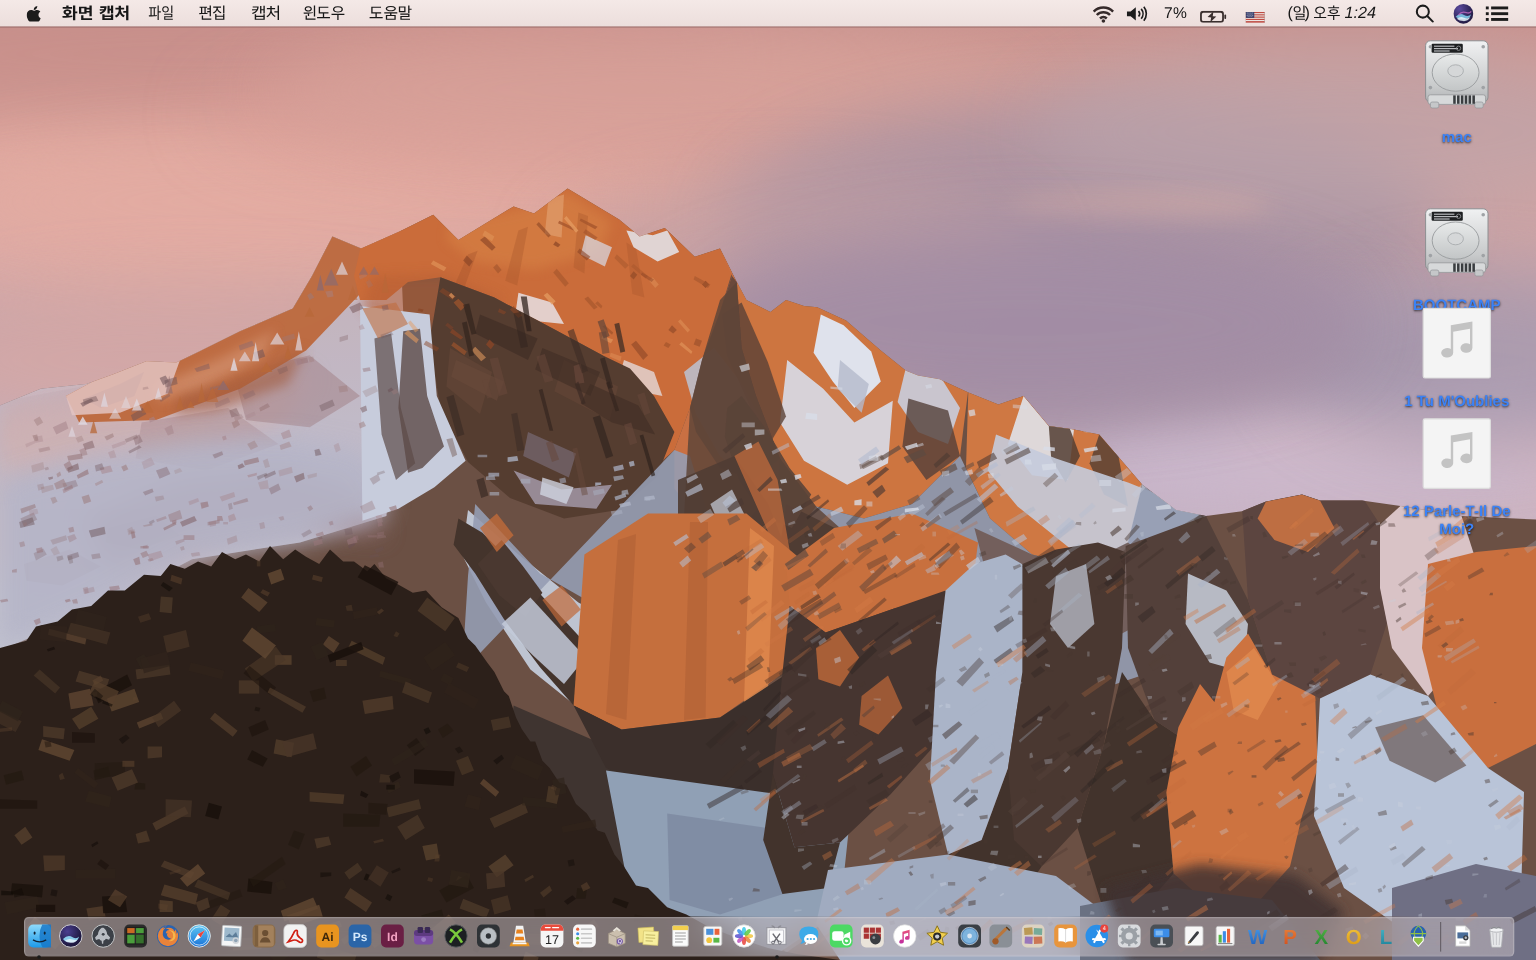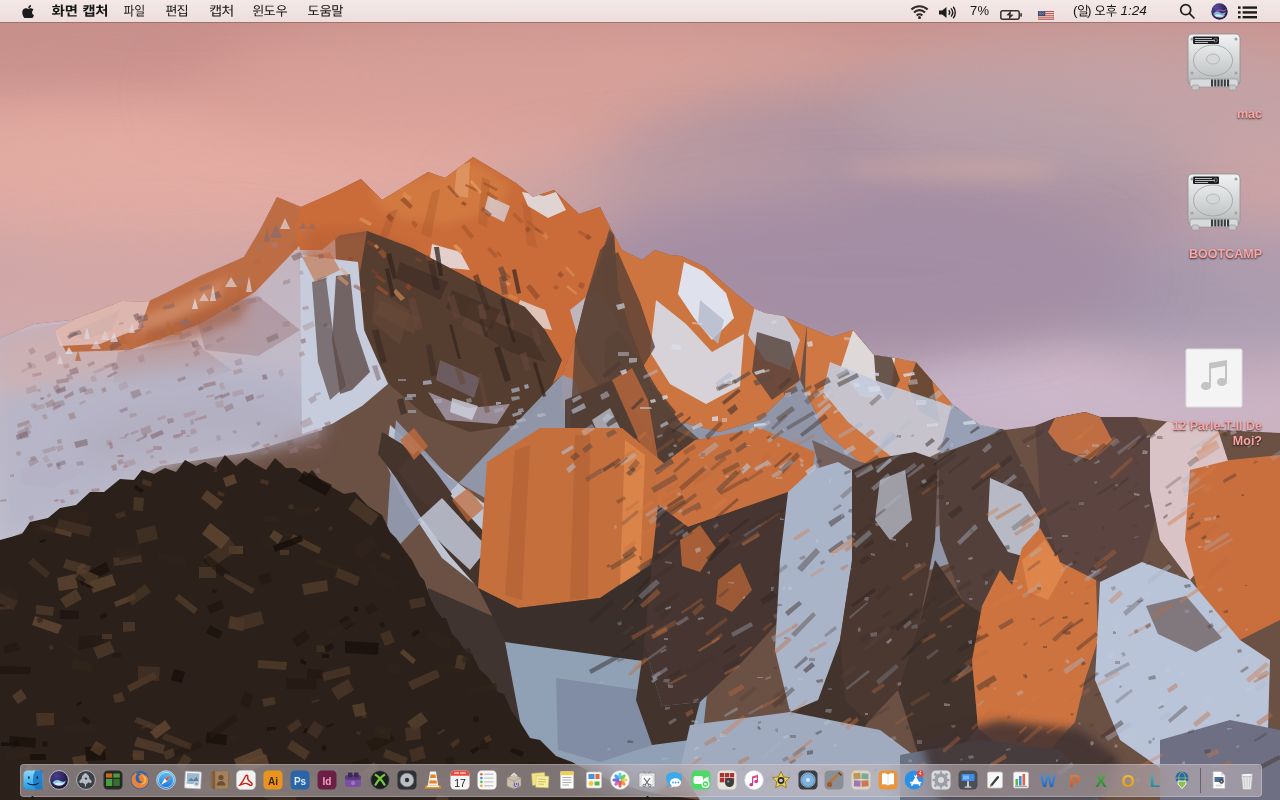--- a/index.html
+++ b/index.html
@@ -1,20 +1,20 @@
 <!DOCTYPE html>
 <html><head><meta charset="utf-8"><style>
 html,body{margin:0;padding:0;width:1280px;height:800px;overflow:hidden;background:#000;}
 *{box-sizing:border-box;}
 body{font-family:"Liberation Sans",sans-serif;}
 #screen{position:relative;width:1280px;height:800px;}
 #wall{position:absolute;left:0;top:0;width:1280px;height:800px;}
 #menubar{position:absolute;left:0;top:0;width:1280px;height:22px;background:linear-gradient(#f4e9e7,#ecdedc);box-shadow:0 1px 0 rgba(120,80,80,.5);}
 .dock{position:absolute;left:20px;top:764px;width:1242px;height:33px;background:rgba(195,186,192,.55);-webkit-backdrop-filter:blur(14px);backdrop-filter:blur(14px);border:1px solid rgba(255,255,255,.22);border-radius:4px;}
-.deskicon{position:absolute;width:96px;text-align:right;color:#fca5a5;font-weight:bold;font-size:12.5px;text-shadow:0 1px 2px rgba(0,0,0,.75);}
+.deskicon{position:absolute;width:96px;text-align:center;color:#3b82f6;font-weight:bold;font-size:12.5px;text-shadow:0 1px 2px rgba(0,0,0,.75);}
 .deskicon .lbl{margin-top:5px;line-height:15px;}
 </style></head>
 <body>
 <div id="screen">
 <svg id="wall" viewBox="0 0 1280 800" preserveAspectRatio="none">
 <defs>
 <linearGradient id="flank" x1="0" y1="0" x2="0" y2="1">
           <stop offset="0" stop-color="#c9b4ba"></stop>
           <stop offset=".45" stop-color="#c5c0cf"></stop>
           <stop offset="1" stop-color="#c6ccda"></stop>
@@ -1718,20 +1718,27 @@
 <circle cx="29.5" cy="7.2" r="1.8" fill="none" stroke="#909396" stroke-width=".7"></circle>
 <g fill="#9fa2a5">
             <circle cx="6" cy="6" r="1.5"></circle>
             <circle cx="50" cy="6" r="1.5"></circle>
             <circle cx="6" cy="40" r="1.5"></circle>
             <circle cx="50" cy="40" r="1.5"></circle>
           </g>
         </svg></div>
       <div class="lbl" style="margin-top:13px;">BOOTCAMP</div>
     </div>
+    <div class="deskicon" style="left:1166px;top:256px;">
+      <div style="margin:0 auto;width:58px;"><svg width="58" height="60" viewBox="0 0 58 60">
+          <rect x="1" y="1" width="56" height="58" rx="1.5" fill="#f4f4f4" stroke="#dcdcdc" stroke-width="1"></rect>
+          <path fill="#c3c3c3" d="M24 15 L42 12 V34 a5 4 0 1 1-2-3.2 V18 L26 20.5 V38 a5 4 0 1 1-2-3.2 Z"></path>
+        </svg></div>
+      <div class="lbl" style="margin-top:8px;">1 Tu M'Oublies</div>
+    </div>
     <div class="deskicon" style="left:1166px;top:348px;">
       <div style="margin:0 auto;width:58px;"><svg width="58" height="60" viewBox="0 0 58 60">
           <rect x="1" y="1" width="56" height="58" rx="1.5" fill="#f4f4f4" stroke="#dcdcdc" stroke-width="1"></rect>
           <path fill="#c3c3c3" d="M24 15 L42 12 V34 a5 4 0 1 1-2-3.2 V18 L26 20.5 V38 a5 4 0 1 1-2-3.2 Z"></path>
         </svg></div>
       <div class="lbl" style="margin-top:8px;">12 Parle-T-Il De<br>Moi?</div>
     </div>
     <div class="dock"></div>
     <div style="position:absolute;left:22.6px;top:770px;width:20px;height:20px;"><svg width="20" height="20" viewBox="0 0 20 20">
         <defs>

